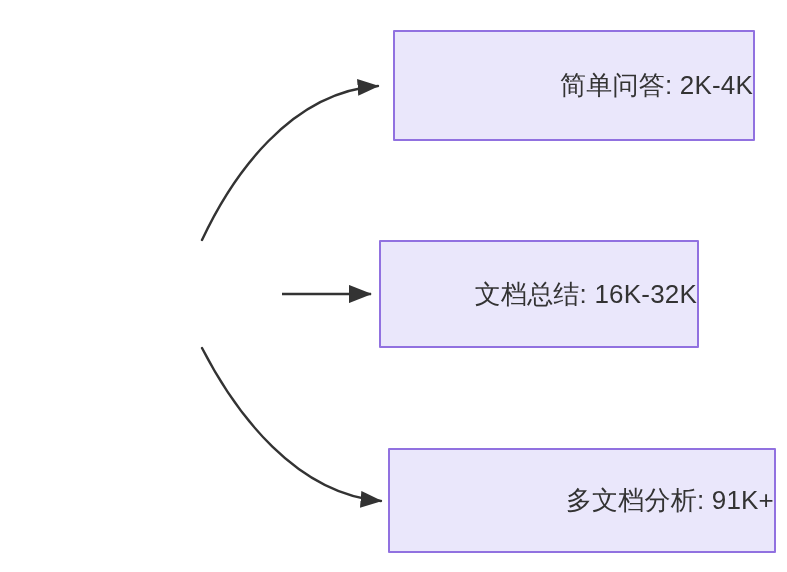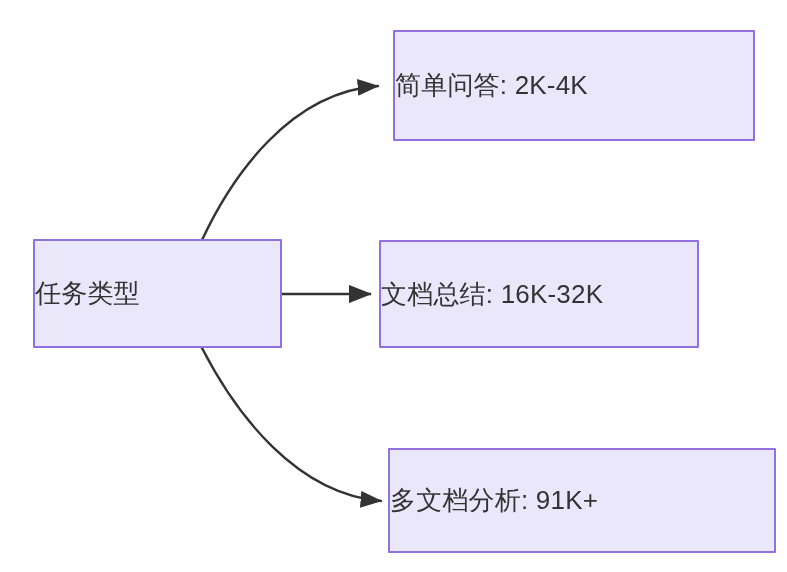--- a/index.html
+++ b/index.html
@@ -33,21 +33,21 @@
   }
 
   .node {
     position: absolute;
     box-sizing: border-box;
     background: #eae7fb;
     border: 2px solid #9171e0;
     border-radius: 1px;
     display: flex;
     align-items: center;
-    justify-content: flex-start;
+    justify-content: flex-end;
     text-align: center;
   }
 
   .node-label {
     color: #333333;
     font-size: 26px;
     line-height: 1.25;
     letter-spacing: 0.2px;
     white-space: nowrap;
   }
@@ -92,23 +92,20 @@
       </marker>
     </defs>
 
     <path d="M 202 240 C 232 176 290 92 378 86" fill="none" stroke="#333333" stroke-width="2.4" stroke-linecap="round" marker-end="url(#arrowhead)"></path>
 
     <path d="M 282 294 L 371 294" fill="none" stroke="#333333" stroke-width="2.6" stroke-linecap="butt" marker-end="url(#arrowhead)"></path>
 
     <path d="M 202 348 C 236 414 296 494 381 501" fill="none" stroke="#333333" stroke-width="2.4" stroke-linecap="round" marker-end="url(#arrowhead)"></path>
   </svg>
 
-  <div class="node" id="node-root">
-    <span class="node-label">任务类型</span>
-  </div>
 
   <div class="node" id="node-simple-qa">
     <span class="node-label">简单问答: 2K-4K</span>
   </div>
 
   <div class="node" id="node-doc-summary">
     <span class="node-label">文档总结: 16K-32K</span>
   </div>
 
   <div class="node" id="node-multi-doc">

